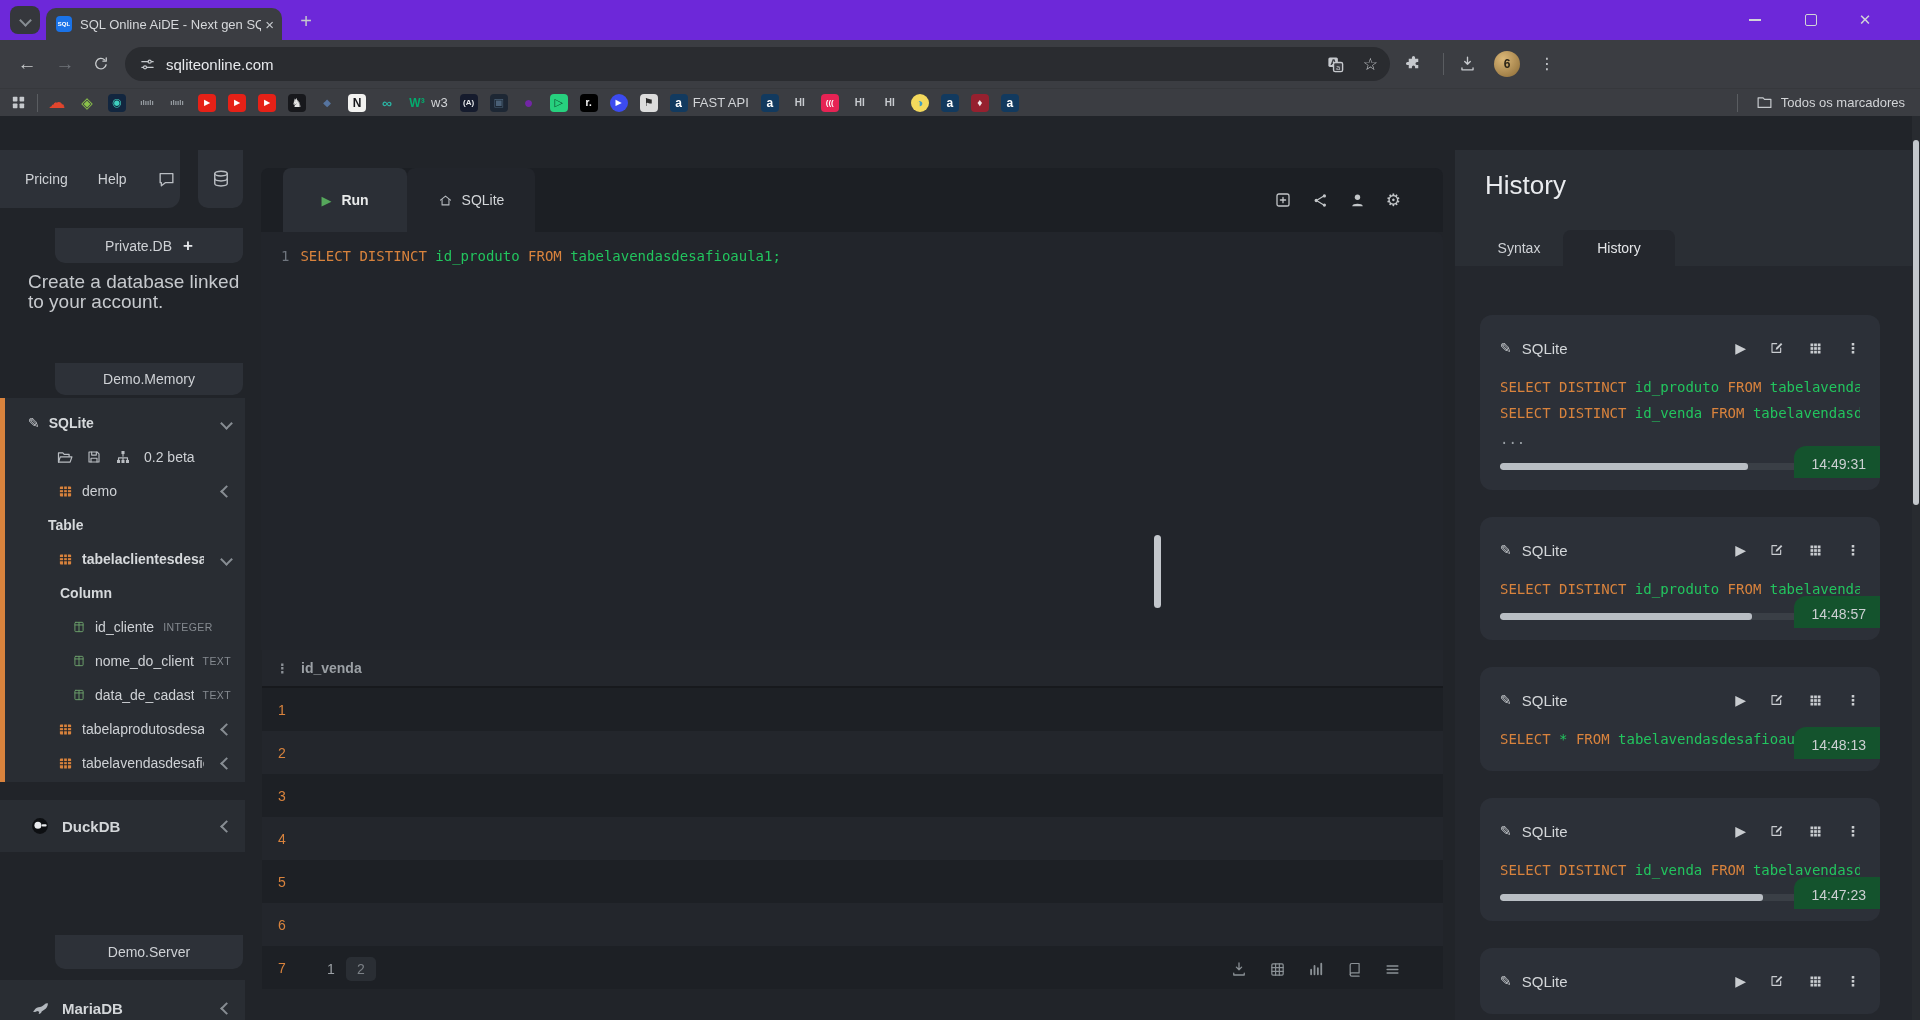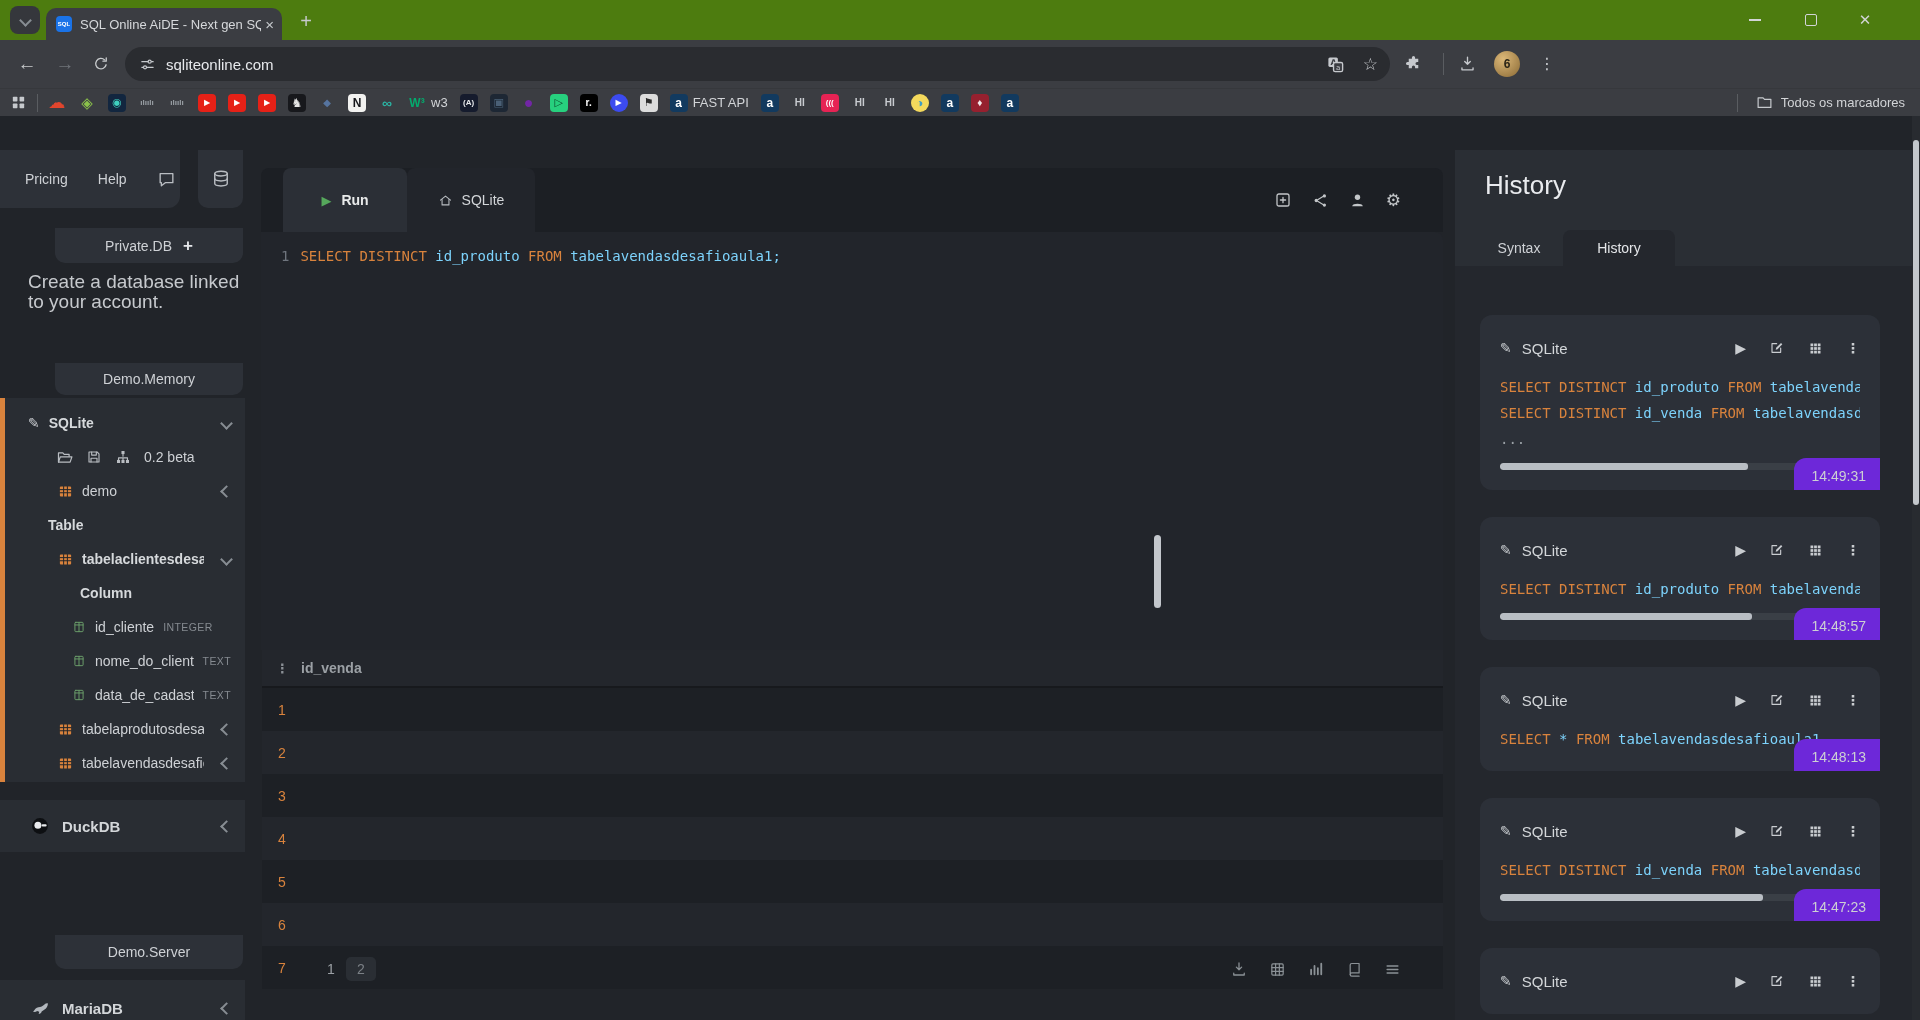--- a/index.html
+++ b/index.html
@@ -1,20 +1,20 @@
 <!DOCTYPE html>
 <html><head>
 <meta charset="utf-8">
 <style>
   html,body{margin:0;padding:0;width:1920px;height:1020px;overflow:hidden;
     font-family:"Liberation Sans","DejaVu Sans",sans-serif;background:#212429;
     -webkit-font-smoothing:antialiased;}
   .mono{font-family:"DejaVu Sans Mono",monospace;}
   
-  .titlebar{position:absolute;left:0;top:0;width:1920px;height:40px;background:#4d7c0f;}
+  .titlebar{position:absolute;left:0;top:0;width:1920px;height:40px;background:#6d28d9;}
   .tabsearch{position:absolute;left:10px;top:6px;width:30px;height:28px;border-radius:8px;
     background:#35373c;display:flex;align-items:center;justify-content:center;}
   .btab{position:absolute;left:46px;top:8px;width:236px;height:32px;background:#3b3d42;
     border-radius:10px 10px 0 0;display:flex;align-items:center;padding:0 8px 0 10px;box-sizing:border-box;}
   .fav{width:16px;height:16px;border-radius:4px;background:#1a73e8;color:#fff;font-size:6px;
     font-weight:bold;display:flex;align-items:center;justify-content:center;flex:none;}
   .btab-title{flex:1;margin-left:8px;font-size:13px;color:#d6d8db;white-space:nowrap;overflow:hidden;}
   .btab-close{color:#c6c9cd;font-size:15px;margin-left:4px;}
   .newtab{position:absolute;left:294px;top:9px;width:24px;height:24px;color:#c6c9cd;font-size:20px;
     display:flex;align-items:center;justify-content:center;}
@@ -72,21 +72,21 @@
     justify-content:center;gap:10px;}
   .runtab .rt{font-size:14px;font-weight:bold;color:#e8eaea;}
   .runplay{color:#56a85c;font-size:13px;}
   .sqltab{width:128px;background:#22252b;border-radius:8px 8px 0 0;display:flex;align-items:center;
     justify-content:center;gap:9px;font-size:14px;color:#d3d6d9;}
   .stripicons{margin-left:auto;display:flex;align-items:center;gap:20px;padding-right:42px;color:#c3c6c9;}
   .editor{position:absolute;left:261px;top:116px;width:1182px;height:418px;background:#22252b;
     border-radius:0 8px 0 0;padding:16px 0 0 20px;box-sizing:border-box;font-size:14px;}
   .lineno{color:#6f757e;margin-right:11px;}
   .tok-kw{color:#d9833d;font-weight:normal;}
-  .tok-pl{color:#7dd3fc;}
+  .tok-pl{color:#22c55e;}
   .ed-thumb{position:absolute;left:1154px;top:419px;width:7px;height:73px;border-radius:4px;background:#c3c7cc;}
   .results{position:absolute;left:262px;top:534px;width:1181px;height:346px;}
   .rhead{height:38px;background:#23262c;border-bottom:2px solid #17191d;display:flex;align-items:center;
     gap:12px;padding-left:14px;box-sizing:border-box;font-size:14px;font-weight:bold;color:#9ba0a5;}
   .rhandle{color:#8b9096;font-weight:bold;font-size:13px;}
   .rrow{height:43px;display:flex;align-items:center;padding-left:16px;box-sizing:border-box;
     font-size:14px;color:#d9833d;}
   .rrow.odd{background:#1d2025;}
   .rrow.even{background:#23262c;}
   .rfoot{position:absolute;left:0;right:0;top:300px;height:38px;display:flex;align-items:center;
@@ -107,21 +107,21 @@
   .hcard:first-child{margin-top:49px;}
   .hhead{display:flex;align-items:center;gap:10px;height:26px;}
   .hengine{font-size:15px;color:#d4d7da;}
   .hpencil{color:#c9ccd0;font-size:14px;}
   .hacts{margin-left:auto;display:flex;align-items:center;gap:23px;color:#c9ccd0;}
   .hcode{margin-top:2px;font-size:14px;line-height:24px;white-space:nowrap;overflow:hidden;}
   .hcode:nth-of-type(2){margin-top:14px;}
   .hmore{color:#9aa0a6;}
   .track{margin-top:12px;height:7px;border-radius:3px;background:#3a3f46;overflow:hidden;width:100%;}
   .fill{height:100%;border-radius:3px;background:#b9bec4;}
-  .notch{position:absolute;right:0;bottom:0;background:#6d28d9;border-radius:12px 0 0 0;
+  .notch{position:absolute;right:0;bottom:12px;background:#14532d;border-radius:12px 0 0 0;
     padding:9px 14px 5px 18px;text-align:center;}
   .htime{font-size:14px;color:#cdd0d3;}
   
   .pgsb{position:absolute;right:0;top:0;bottom:0;width:8px;background:#282b30;}
   .pgsb .th{position:absolute;left:1px;top:24px;width:6px;height:365px;border-radius:3px;background:#c3c7cc;}
 </style>
 </head>
 <body>
 
 <div class="titlebar">
@@ -390,21 +390,21 @@
       <span class="ic" style="width:15px;height:15px;color:#d9833d">
           <svg viewBox="0 0 24 24" fill="none" stroke="currentColor" stroke-width="1.7" stroke-linecap="round" stroke-linejoin="round">
             <rect x="3" y="4" width="18" height="16" rx="1.5" fill="currentColor" stroke="none"></rect>
             <path d="M3 9h18M3 14h18M9 4v16M15 4v16" stroke="#22252a" stroke-width="1.6"></path>
           </svg>
         </span>
       <span class="lbl b">tabelaclientesdesafio...</span>
       <span class="grow"></span>
         <span class="chev down"></span>
     </div>
-    <div class="trow" style="padding-left:80px">
+    <div class="trow" style="padding-left:60px">
       <span class="lbl b">Column</span>
     </div>
     <div class="trow" style="padding-left:72px">
       <span class="ic" style="width:14px;height:14px;color:#6a9e6a">
           <svg viewBox="0 0 24 24" fill="none" stroke="currentColor" stroke-width="1.7" stroke-linecap="round" stroke-linejoin="round">
             <rect x="5" y="4" width="14" height="16" rx="1.5"></rect>
             <path d="M12 4v16M5 8.5h14"></path>
           </svg>
         </span>
       <span class="lbl">id_cliente</span>

